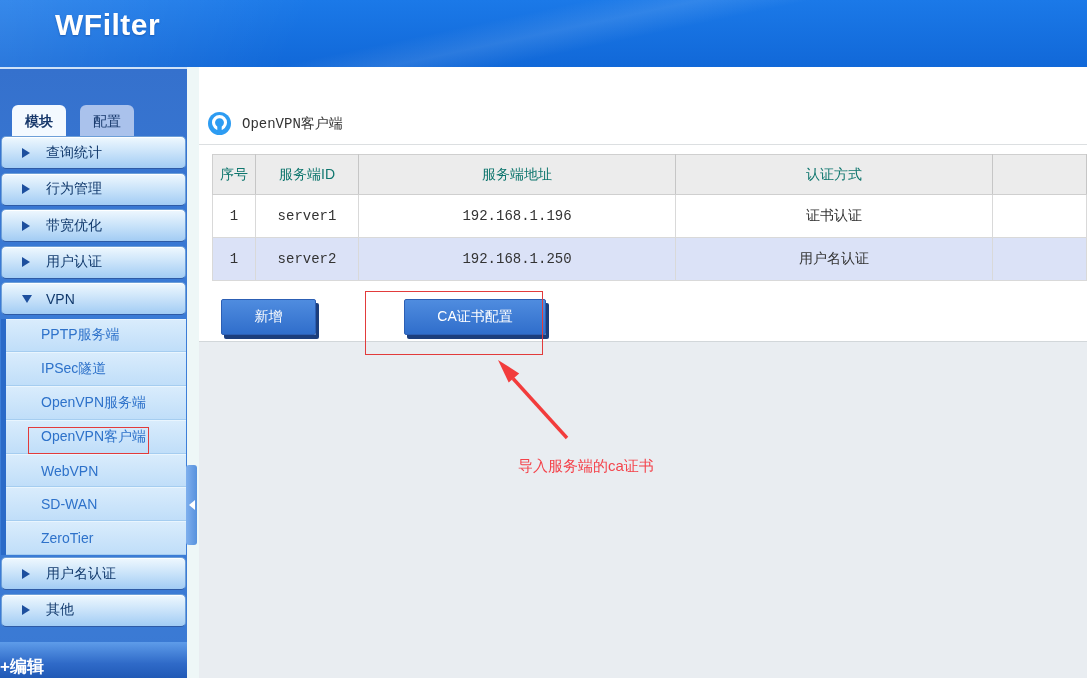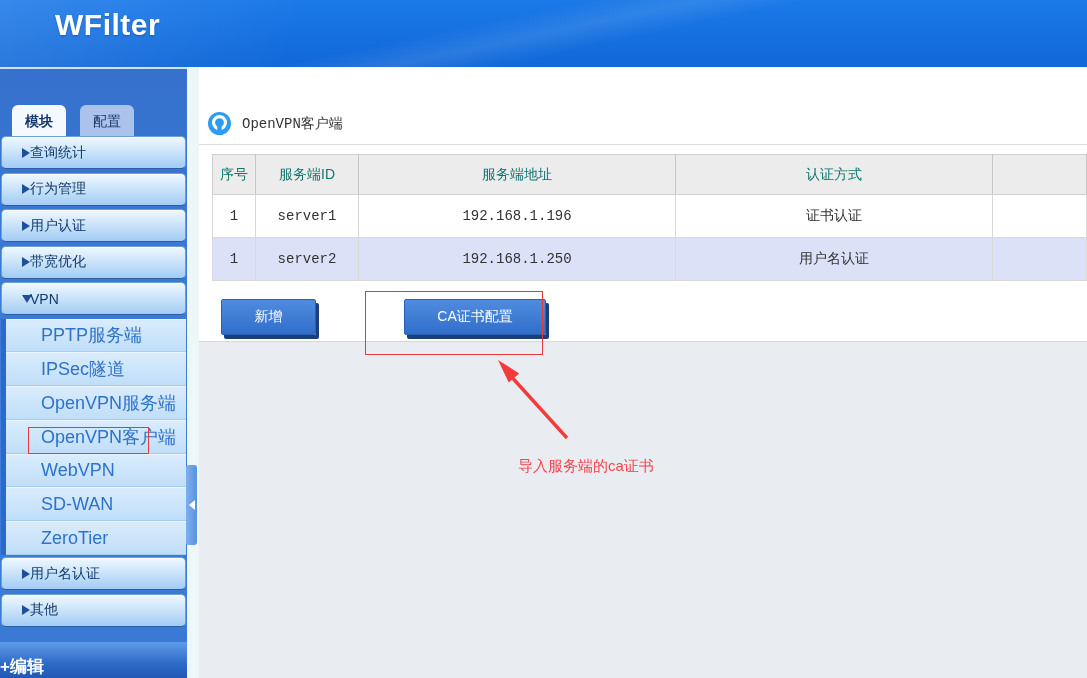--- a/index.html
+++ b/index.html
@@ -34,32 +34,32 @@
   }
   .tab.active { background:#f3f9ff; font-weight:bold; }
   .tab.inactive { background:#aac2ec; }
 
   .menu { width:185px; margin-left:1px; }
   .menu-btn {
     height:33px; margin-bottom:3.5px; border-radius:5px;
     background:linear-gradient(180deg,#eff8fe 0%,#cde5fa 45%,#a2ccf4 100%);
     border:1px solid #6d9fd8; border-bottom-color:#2e5ba6;
     box-shadow:inset 0 1px 0 rgba(255,255,255,.9);
-    display:flex; align-items:center; padding-left:20px; 
+    display:flex; align-items:center; padding-left:20px; gap:16px;
     color:#123a6d; font-size:14px; cursor:pointer; width:100%;
   }
   .tri-right { width:0; height:0; border-left:8px solid #1d4f9e; border-top:5px solid transparent; border-bottom:5px solid transparent; }
   .tri-down  { width:0; height:0; border-top:8px solid #1d4f9e; border-left:5px solid transparent; border-right:5px solid transparent; margin-right:-2px; }
 
   .submenu { list-style:none; margin:0 0 2px 0; border-left:5px solid #2a6ac8; }
   .submenu li {
     height:33.8px; display:flex; align-items:center; padding-left:35px;
     background:linear-gradient(180deg,#d9ecfc 0%,#c0def9 100%);
     border-bottom:1px solid #a5cdf0; border-top:1px solid #e9f5fe;
-    color:#2e72ca; font-size:18px; cursor:pointer;
+    color:#2e72ca; font-size:14px; cursor:pointer;
   }
   .sidebar-footer {
     flex:1; margin-top:12px;
     background:linear-gradient(180deg,#5e9ce9 0%,#2f6ac8 60%,#2059b6 100%);
     border-bottom:6px solid #0d2f66;
     color:#fff; font-size:17px; font-weight:bold; text-align:left;
     padding-top:13px; cursor:pointer;
   }
 
   .gap-strip { position:absolute; left:187px; top:67px; width:12px; height:611px; background:#eef7f7; }
@@ -125,25 +125,25 @@
       <button class="menu-btn">
         <span class="tri-right"></span>
         <span>查询统计</span>
       </button>
       <button class="menu-btn">
         <span class="tri-right"></span>
         <span>行为管理</span>
       </button>
       <button class="menu-btn">
         <span class="tri-right"></span>
+        <span>带宽优化</span>
+      </button>
+      <button class="menu-btn">
+        <span class="tri-right"></span>
         <span>用户认证</span>
-      </button>
-      <button class="menu-btn">
-        <span class="tri-right"></span>
-        <span>带宽优化</span>
       </button>
       <button class="menu-btn">
         <span class="tri-down"></span>
         <span>VPN</span>
       </button>
       <ul class="submenu">
         <li>PPTP服务端</li>
         <li>IPSec隧道</li>
         <li>OpenVPN服务端</li>
         <li>OpenVPN客户端</li>

